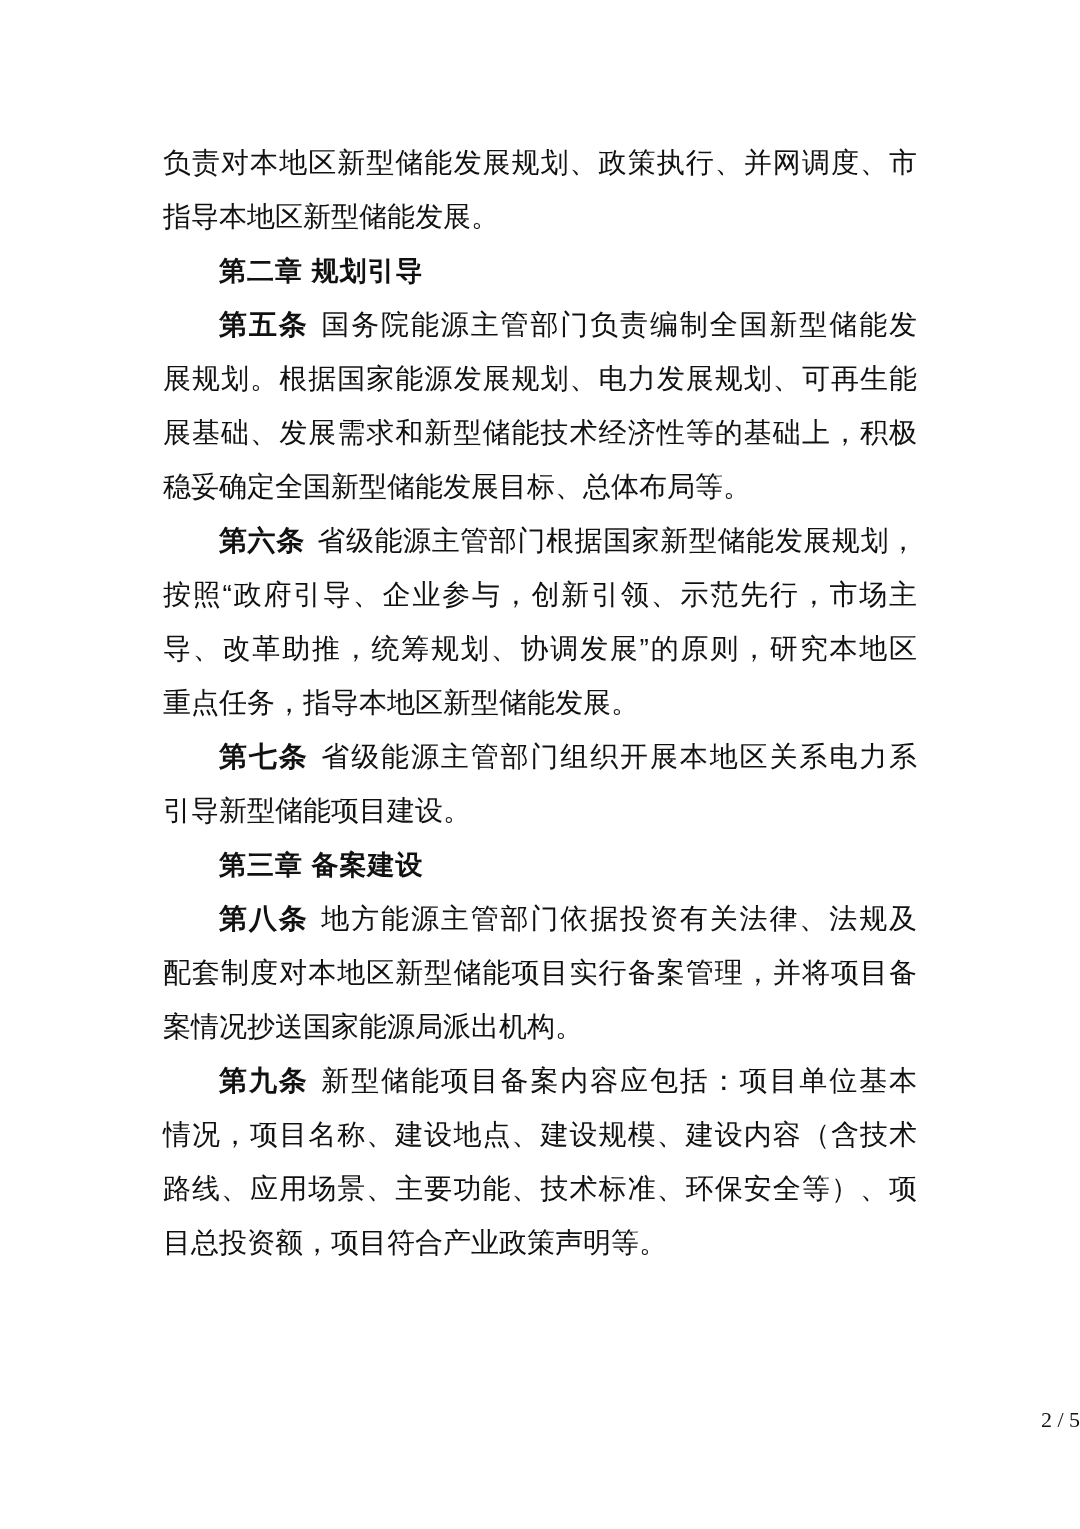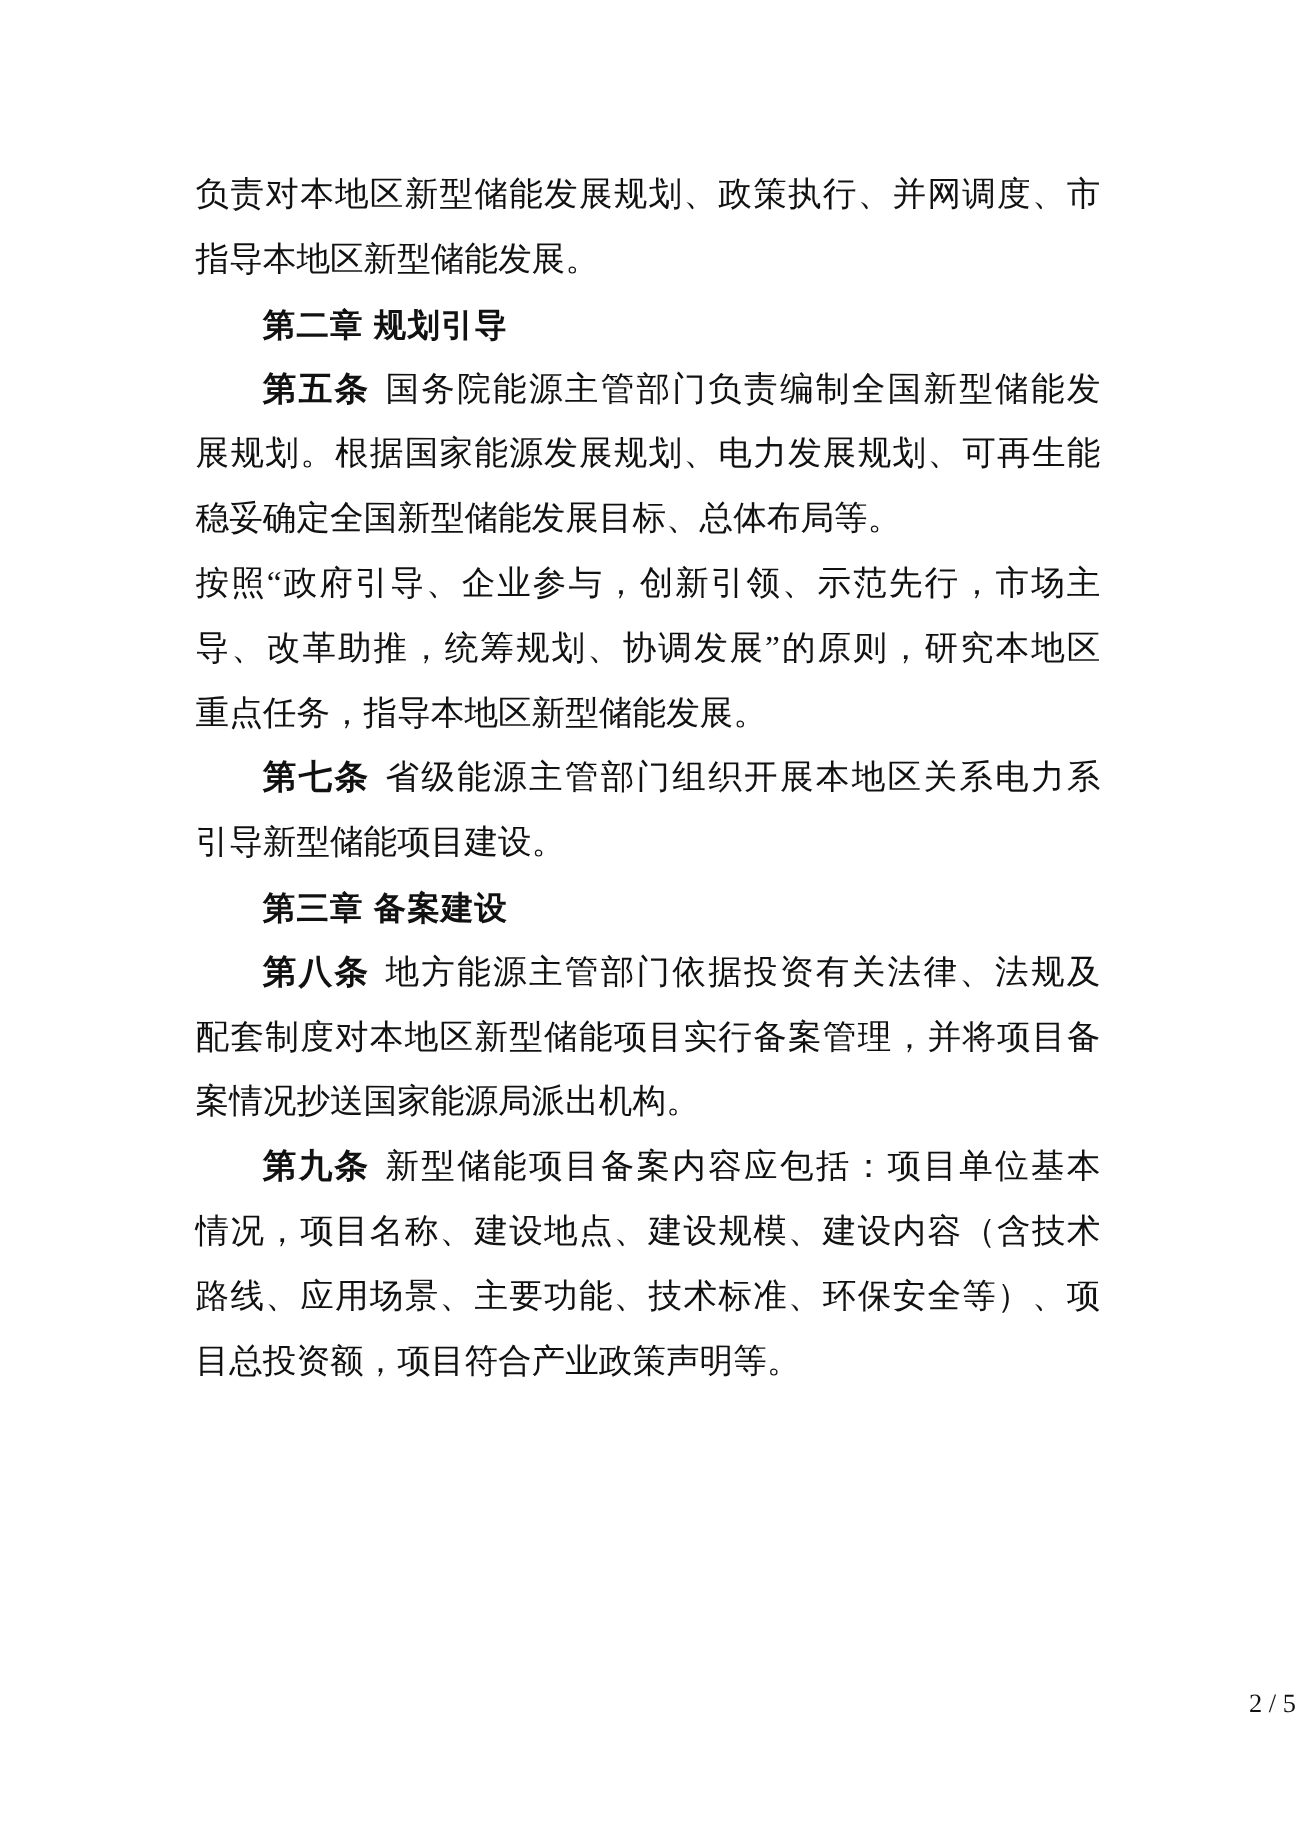--- a/index.html
+++ b/index.html
@@ -21,21 +21,21 @@
     left: 163px;
     top: 136px;
     width: 754px;
   }
   .line {
     height: 54px;
     line-height: 54px;
     font-size: 28px;
     white-space: nowrap;
     color: #111111;
-    font-family: Liberation Serif, serif;
+    font-family: Liberation Sans, sans-serif;
   }
   .line.fill {
     text-align: justify;
     text-align-last: justify;
     text-justify: inter-character;
     white-space: normal;
   }
   .line.indent {
     text-indent: 56px;
   }
@@ -66,21 +66,23 @@
 </head>
 <body>
 
 <div class="page">
   <div class="doc-body">
       <div class="line fill">负责对本地区新型储能发展规划、政策执行、并网调度、市</div>
       <div class="line">指导本地区新型储能发展。</div>
       <div class="line chapter">第二章 规划引导</div>
       <div class="line fill indent"><span class="lead">第五条</span><span>国务院能源主管部门负责编制全国新型储能发</span></div>
       <div class="line fill">展规划。根据国家能源发展规划、电力发展规划、可再生能</div>
+      <div class="line fill">展基础、发展需求和新型储能技术经济性等的基础上，积极</div>
       <div class="line">稳妥确定全国新型储能发展目标、总体布局等。</div>
+      <div class="line fill indent"><span class="lead">第六条</span><span>省级能源主管部门根据国家新型储能发展规划，</span></div>
       <div class="line fill">按照“政府引导、企业参与，创新引领、示范先行，市场主</div>
       <div class="line fill">导、改革助推，统筹规划、协调发展”的原则，研究本地区</div>
       <div class="line">重点任务，指导本地区新型储能发展。</div>
       <div class="line fill indent"><span class="lead">第七条</span><span>省级能源主管部门组织开展本地区关系电力系</span></div>
       <div class="line">引导新型储能项目建设。</div>
       <div class="line chapter">第三章 备案建设</div>
       <div class="line fill indent"><span class="lead">第八条</span><span>地方能源主管部门依据投资有关法律、法规及</span></div>
       <div class="line fill">配套制度对本地区新型储能项目实行备案管理，并将项目备</div>
       <div class="line">案情况抄送国家能源局派出机构。</div>
       <div class="line fill indent"><span class="lead">第九条</span><span>新型储能项目备案内容应包括：项目单位基本</span></div>

